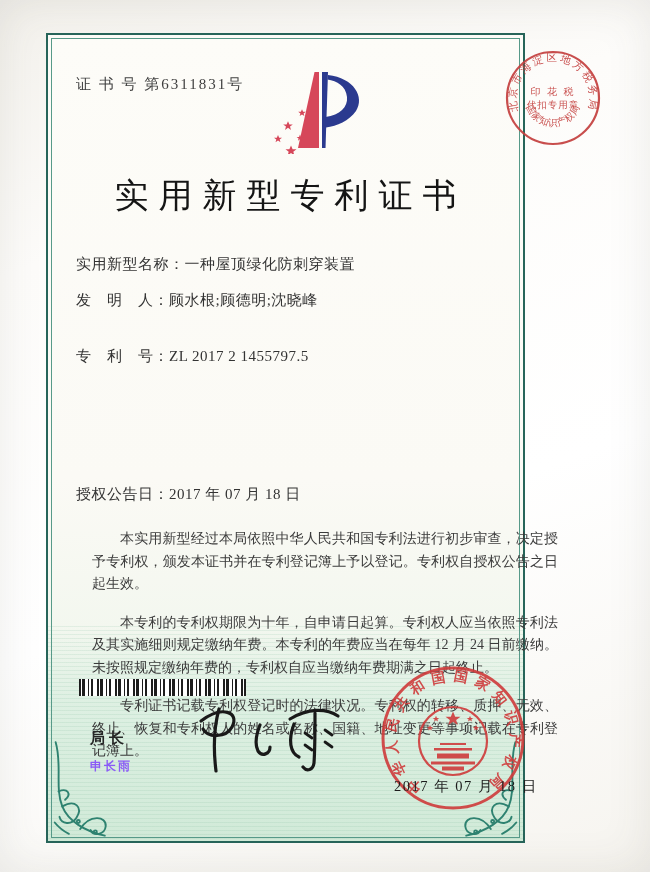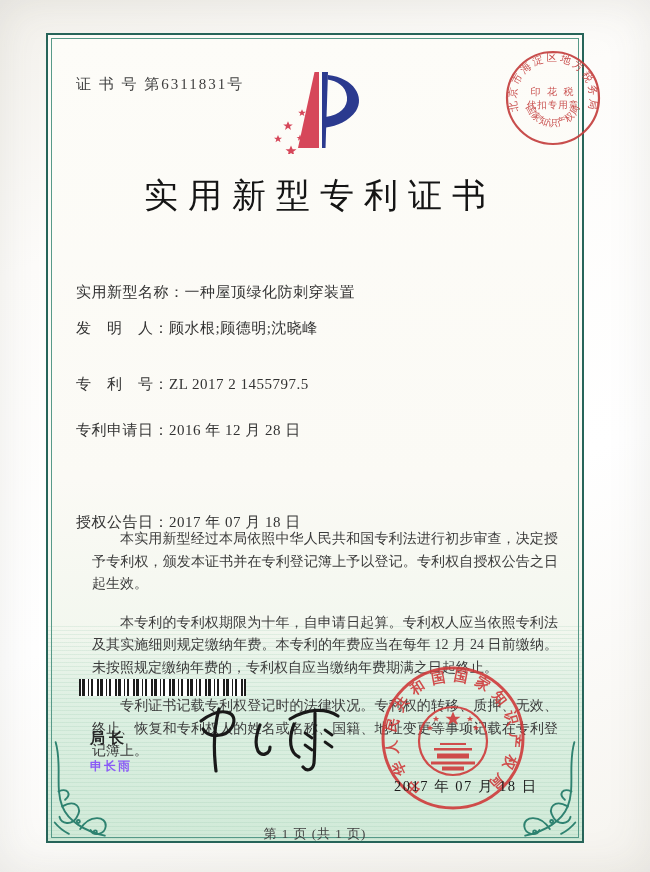--- a/index.html
+++ b/index.html
@@ -5,39 +5,39 @@
   html,body{margin:0;padding:0;}
   body{
     width:650px;height:872px;position:relative;overflow:hidden;
     font-family:"Liberation Serif","DejaVu Serif",serif;
     background:#fbfaf7;
   }
   .page{position:absolute;inset:0;background:linear-gradient(160deg,#f3f1ec 0%,#fdfcfa 25%,#ffffff 60%,#f6f4ef 100%);}
   .page::after{content:"";position:absolute;inset:0;box-shadow:inset 0 0 45px rgba(70,70,55,.10);pointer-events:none;}
 
   .certificate{
-    position:absolute;left:46px;top:33px;width:538px;height:810px;box-sizing:border-box;
+    position:absolute;left:46px;top:33px;width:479px;height:810px;box-sizing:border-box;
     border:2.5px solid #27655a;background:#fcfbf6;
   }
   .frame-inner{position:absolute;inset:3px;border:1px solid #579a89;pointer-events:none;}
   .paper{position:absolute;inset:0;background:linear-gradient(180deg,#fdfcf8 0%,#fbfaf5 55%,#f3f7ef 74%,#eaf3ea 100%);}
   .green-wash{
     position:absolute;left:0;right:0;bottom:0;height:215px;
     background:
       repeating-linear-gradient(180deg, rgba(120,182,150,.15) 0px, rgba(120,182,150,.15) 1px, rgba(255,255,255,0) 1px, rgba(255,255,255,0) 4px),
       linear-gradient(180deg, rgba(214,236,220,0) 0%, rgba(216,238,223,.75) 35%, rgba(206,233,214,.9) 100%);
   }
 
   .cert-number{position:absolute;left:28px;top:40px;font-size:15px;letter-spacing:2px;color:#3f3f3f;}
   .logo{position:absolute;left:220px;top:34px;width:100px;height:85px;}
   .tax-stamp{position:absolute;left:455px;top:13px;width:100px;height:100px;opacity:.92;}
   .title{position:absolute;left:0;right:0;top:138px;text-align:center;font-size:34px;font-weight:400;
          letter-spacing:10px;text-indent:10px;color:#151515;}
 
-  .field{position:absolute;left:28px;font-size:15px;color:#333;letter-spacing:.5px;white-space:nowrap;margin-top:28px;}
+  .field{position:absolute;left:28px;font-size:15px;color:#333;letter-spacing:.5px;white-space:nowrap;}
   .f0{top:220px}.f1{top:256px}.f2{top:312px}.f3{top:358px}.f4{top:404px}.f5{top:450px}
 
   .paras{position:absolute;left:28px;top:477px;width:498px;font-size:14px;line-height:22.5px;
          color:#3b3b3b;text-align:justify;}
   .paras p{margin:16px;text-indent:2em;}
 
   .barcode{position:absolute;left:31px;top:644px;width:167px;height:17px;
     background:repeating-linear-gradient(90deg,
       #1d1d1d 0 2px,#fff 2px 3px,#1d1d1d 3px 6px,#fff 6px 9px,
       #1d1d1d 9px 10px,#fff 10px 12px,#1d1d1d 12px 14px,#fff 14px 18px);}
@@ -95,21 +95,20 @@
       <text class="stamp-text" font-size="9.5" fill="#c4403f" letter-spacing="0.5">
         <textPath href="#taxArcBottom" startOffset="50%" text-anchor="middle">国家知识产权局</textPath>
       </text>
     </svg>
 
     <div class="title">实用新型专利证书</div>
 
     <div class="field f0"><span>实用新型名称：</span><span>一种屋顶绿化防刺穿装置</span></div>
     <div class="field f1"><span>发　明　人：</span><span>顾水根;顾德明;沈晓峰</span></div>
     <div class="field f2"><span>专　利　号：</span><span>ZL 2017 2 1455797.5</span></div>
-    <div class="field f3"><span>专利申请日：</span><span>2016 年 12 月 28 日</span></div>
     <div class="field f5"><span>授权公告日：</span><span>2017 年 07 月 18 日</span></div>
 
     <div class="paras">
       <p>本实用新型经过本局依照中华人民共和国专利法进行初步审查，决定授予专利权，颁发本证书并在专利登记簿上予以登记。专利权自授权公告之日起生效。</p>
       <p>本专利的专利权期限为十年，自申请日起算。专利权人应当依照专利法及其实施细则规定缴纳年费。本专利的年费应当在每年 12 月 24 日前缴纳。未按照规定缴纳年费的，专利权自应当缴纳年费期满之日起终止。</p>
       <p>专利证书记载专利权登记时的法律状况。专利权的转移、质押、无效、终止、恢复和专利权人的姓名或名称、国籍、地址变更等事项记载在专利登记簿上。</p>
     </div>
 
     <div class="barcode"></div>
 
@@ -174,15 +173,14 @@
         <path d="M6,4 C13,28 5,52 13,72 C19,87 36,98 58,103"></path>
         <path d="M13,72 C27,64 35,73 28,84 C23,92 12,91 10,83"></path>
         <path d="M32,96 C42,80 60,82 59,93 C58,102 46,104 43,97"></path>
         <path d="M9,56 C19,52 23,59 16,65"></path>
         <path d="M20,101 C14,98 9,94 5,89"></path>
         <circle cx="30" cy="88" r="1.6"></circle>
         <circle cx="48" cy="99" r="1.6"></circle>
       </g>
     </svg>
 
-    <div class="footer">第 1 页 (共 1 页)</div>
   </div>
 </div>
 
 </body></html>

